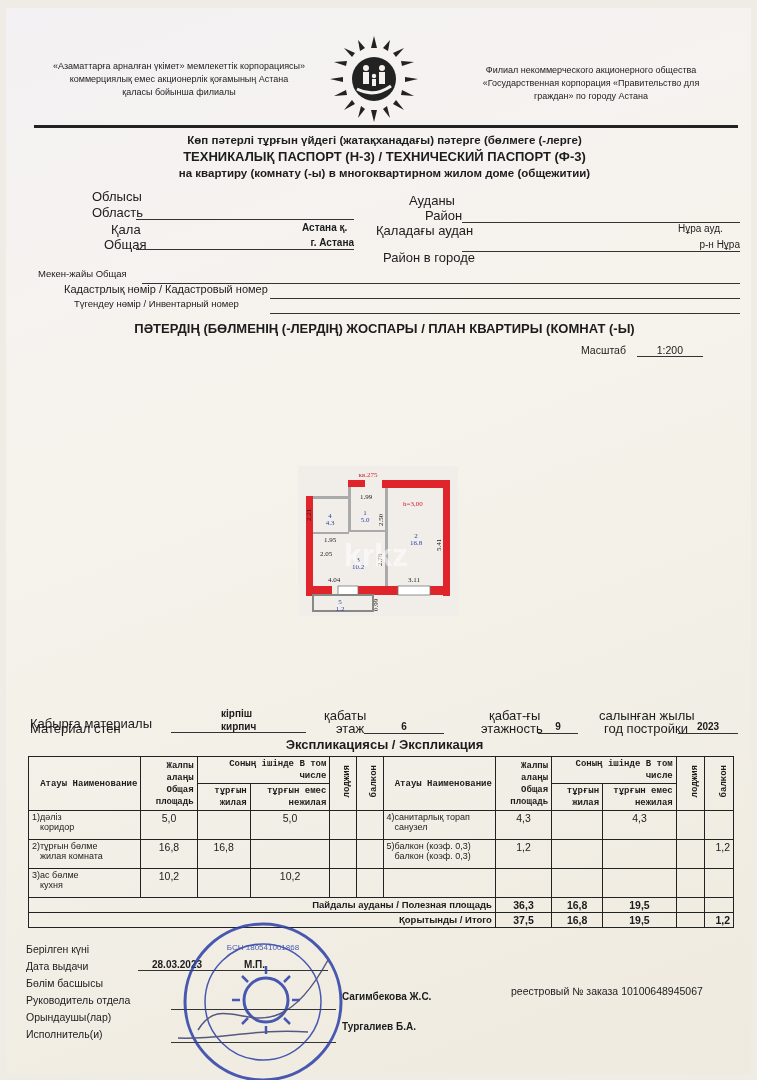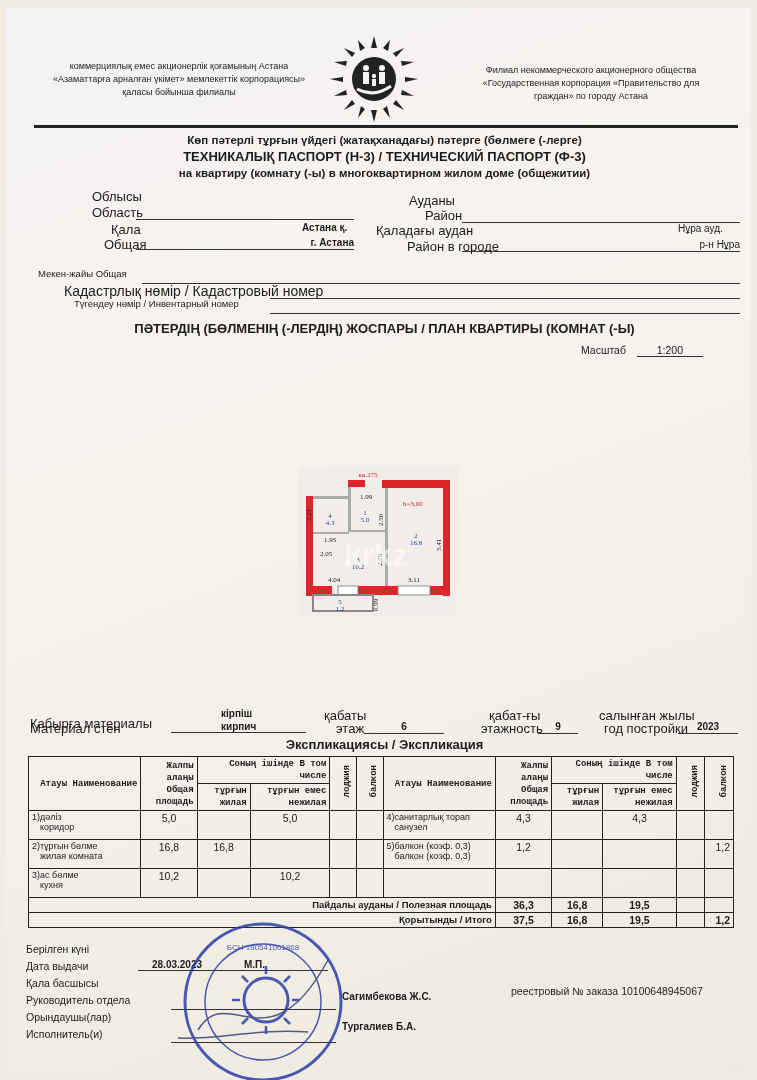--- a/index.html
+++ b/index.html
@@ -28,22 +28,22 @@
   .sumnum{text-align:center;font-weight:bold;font-size:10.5px;}
   .foot{font-size:10.5px;line-height:17px;}
   .stamp{left:172px;top:912px;width:170px;height:165px;}
 </style>
 </head>
 <body>
 
 <div class="paper">
 
   <div class="abs hdr-left">
+    <div>«Азаматтарға арналған үкімет» мемлекеттік корпорациясы»</div>
     <div>коммерциялық емес акционерлік қоғамының Астана</div>
-    <div>«Азаматтарға арналған үкімет» мемлекеттік корпорациясы»</div>
     <div>қаласы бойынша филиалы</div>
   </div>
 
   <svg class="abs logo" viewBox="0 0 100 90">
     <g fill="#222">
       <polygon points="50,2 47,14 53,14"></polygon>
       <polygon points="34,6 36,17 41,14"></polygon>
       <polygon points="66,6 64,17 59,14"></polygon>
       <polygon points="20,14 28,23 31,19"></polygon>
       <polygon points="80,14 72,23 69,19"></polygon>
@@ -89,26 +89,26 @@
   <div class="abs lbl" style="left:105px;top:214px;">Қала</div>
   <div class="abs lbl" style="left:98px;top:229px;">Общая</div>
   <div class="abs val" style="left:296px;top:214px;">Астана қ.</div>
   <div class="abs line val" style="left:130px;top:229px;width:218px;text-align:right;">г. Астана</div>
 
   <div class="abs lbl" style="left:403px;top:185px;">Ауданы</div>
   <div class="abs lbl" style="left:419px;top:200px;">Район</div>
   <div class="abs line" style="left:456px;top:202px;width:278px;"></div>
   <div class="abs lbl" style="left:370px;top:215px;">Қаладағы аудан</div>
   <div class="abs val" style="left:672px;top:215px;font-weight:normal;">Нұра ауд.</div>
-  <div class="abs lbl" style="left:377px;top:231px;margin-left:24px;">Район в городе</div>
+  <div class="abs lbl" style="left:377px;top:242px;">Район в городе</div>
   <div class="abs line val" style="left:456px;top:231px;width:278px;text-align:right;font-weight:normal;">р-н Нұра</div>
 
   <div class="abs lbl" style="left:32px;top:260px;font-size:9.5px;">Мекен-жайы Общая</div>
   <div class="abs line" style="left:136px;top:263px;width:598px;"></div>
-  <div class="abs lbl" style="left:58px;top:275px;font-size:14px;">Кадастрлық нөмір / Кадастровый номер</div>
+  <div class="abs lbl" style="left:58px;top:275px;font-size:11px;">Кадастрлық нөмір / Кадастровый номер</div>
   <div class="abs line" style="left:264px;top:278px;width:470px;"></div>
   <div class="abs lbl" style="left:68px;top:290px;font-size:9.5px;">Түгендеу нөмір / Инвентарный номер</div>
   <div class="abs line" style="left:264px;top:293px;width:470px;"></div>
 
   <div class="abs plan-title">ПӘТЕРДІҢ (БӨЛМЕНІҢ (-ЛЕРДІҢ) ЖОСПАРЫ / ПЛАН КВАРТИРЫ (КОМНАТ (-Ы)</div>
   <div class="abs scale">
     <span>Масштаб</span>
     <span class="line" style="display:inline-block;width:66px;text-align:center;margin-left:8px;">1:200</span>
   </div>
 
@@ -284,21 +284,21 @@
       <td class="sumnum">19,5</td>
       <td class="sumnum"></td>
       <td class="sumnum" style="text-align:right">1,2</td>
     </tr>
   </tbody>
     </table>
 
   <div class="abs foot" style="left:20px;top:933px;">
     <div>Берілген күні</div>
     <div>Дата выдачи</div>
-    <div>Қала басшысы</div>
+    <div>Бөлім басшысы</div>
     <div>Руководитель отдела</div>
     <div>Орындаушы(лар)</div>
     <div>Исполнитель(и)</div>
   </div>
   <div class="abs line val" style="left:132px;top:951px;width:190px;text-align:left;padding-left:14px;box-sizing:border-box;">28.03.2023</div>
   <div class="abs val" style="left:238px;top:951px;font-weight:bold;">М.П.</div>
   <div class="abs line" style="left:165px;top:989px;width:165px;"></div>
   <div class="abs val" style="left:336px;top:983px;">Сагимбекова Ж.С.</div>
   <div class="abs line" style="left:165px;top:1022px;width:165px;"></div>
   <div class="abs val" style="left:336px;top:1013px;">Тургалиев Б.А.</div>

